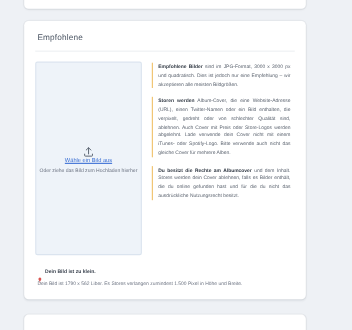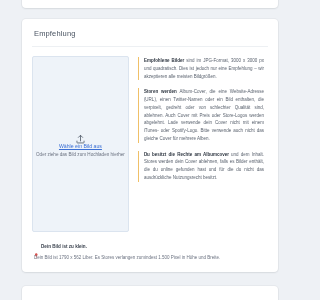--- a/index.html
+++ b/index.html
@@ -181,21 +181,21 @@
 </head>
 <body>
 
 <div class="page">
 
   <div class="card card-above"></div>
 
   <div class="card card-main">
 
     <div class="card-header">
-      <div class="card-title">Empfehlung</div>
+      <div class="card-title">Empfohlene</div>
     </div>
 
     <div class="divider"></div>
 
     <div class="card-body">
 
       <div class="col-left">
         <div class="dropzone">
           <span class="upload-icon">
             <svg viewBox="0 0 16 18" width="100%" height="100%" fill="none" stroke="currentColor" stroke-width="1.6" stroke-linecap="round" stroke-linejoin="round">

